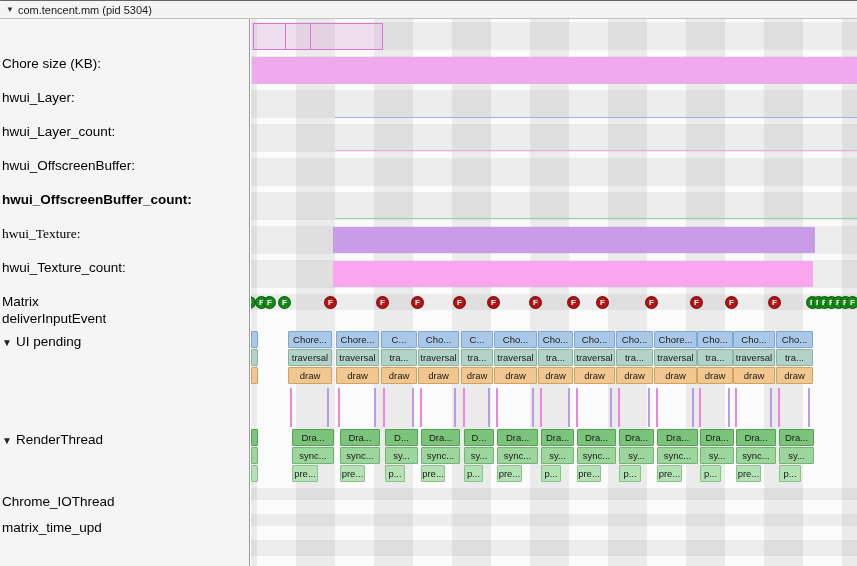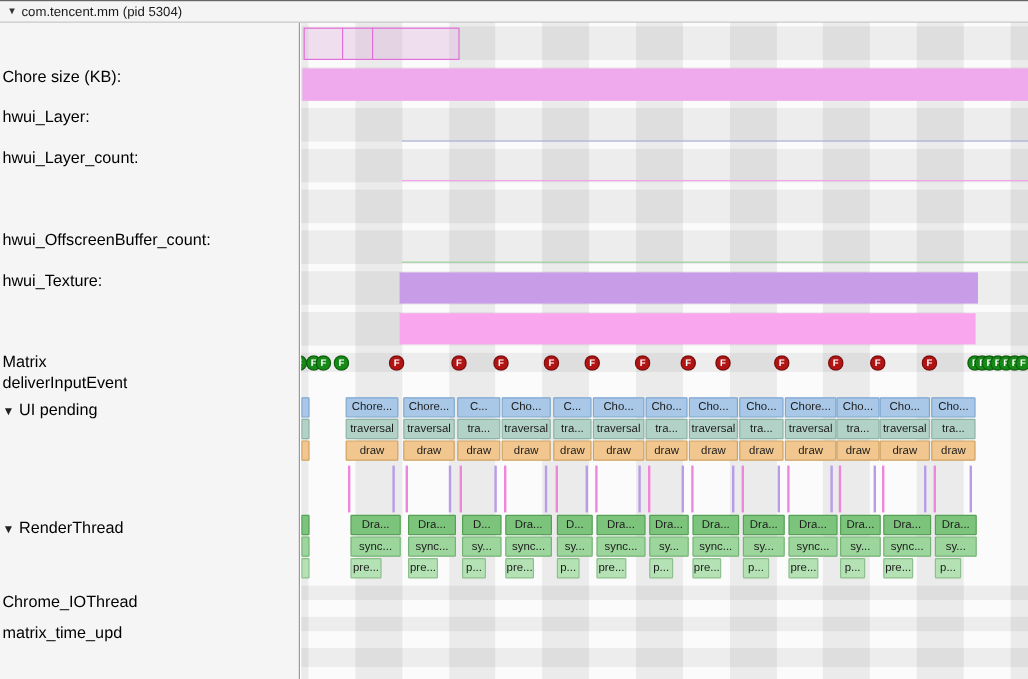--- a/index.html
+++ b/index.html
@@ -41,22 +41,24 @@
 
 <div id="header">
   <span class="tri">▼</span>
   <span>com.tencent.mm (pid 5304)</span>
 </div>
 
 <div id="labels">
     <div class="tracklabel" style="top: 37px;"><span>Chore size (KB):</span></div>
     <div class="tracklabel" style="top: 71px;"><span>hwui_Layer:</span></div>
     <div class="tracklabel" style="top: 105px;"><span>hwui_Layer_count:</span></div>
-    <div class="tracklabel" style="top: 173px;"><span>hwui_OffscreenBuffer_count:</span></div>
-    <div class="tracklabel" style="top: 207px;"><span>hwui_Texture:</span></div>
+    <div class="tracklabel" style="top: 139px;"><span>hwui_OffscreenBuffer:</span></div>
+    <div class="tracklabel" style="top: 173px; font-weight: bold;"><span>hwui_OffscreenBuffer_count:</span></div>
+    <div class="tracklabel" style="top: 207px; font-family: Liberation Serif, serif;"><span>hwui_Texture:</span></div>
+    <div class="tracklabel" style="top: 241px;"><span>hwui_Texture_count:</span></div>
     <div class="tracklabel" style="top: 275px;"><span>Matrix</span></div>
     <div class="tracklabel" style="top: 292px;"><span>deliverInputEvent</span></div>
     <div class="tracklabel" style="top: 315px;"><span class="tri">▼</span><span>UI pending</span></div>
     <div class="tracklabel" style="top: 413px;"><span class="tri">▼</span><span>RenderThread</span></div>
     <div class="tracklabel" style="top: 475px;"><span>Chrome_IOThread</span></div>
     <div class="tracklabel" style="top: 501px;"><span>matrix_time_upd</span></div>
     <div class="tracklabel" style="top: 550px;"><span>Matrix#AnrTrace</span></div>
   </div>
 <div id="timeline">
     <div class="band" style="top: 3px; height: 28px;"></div>

